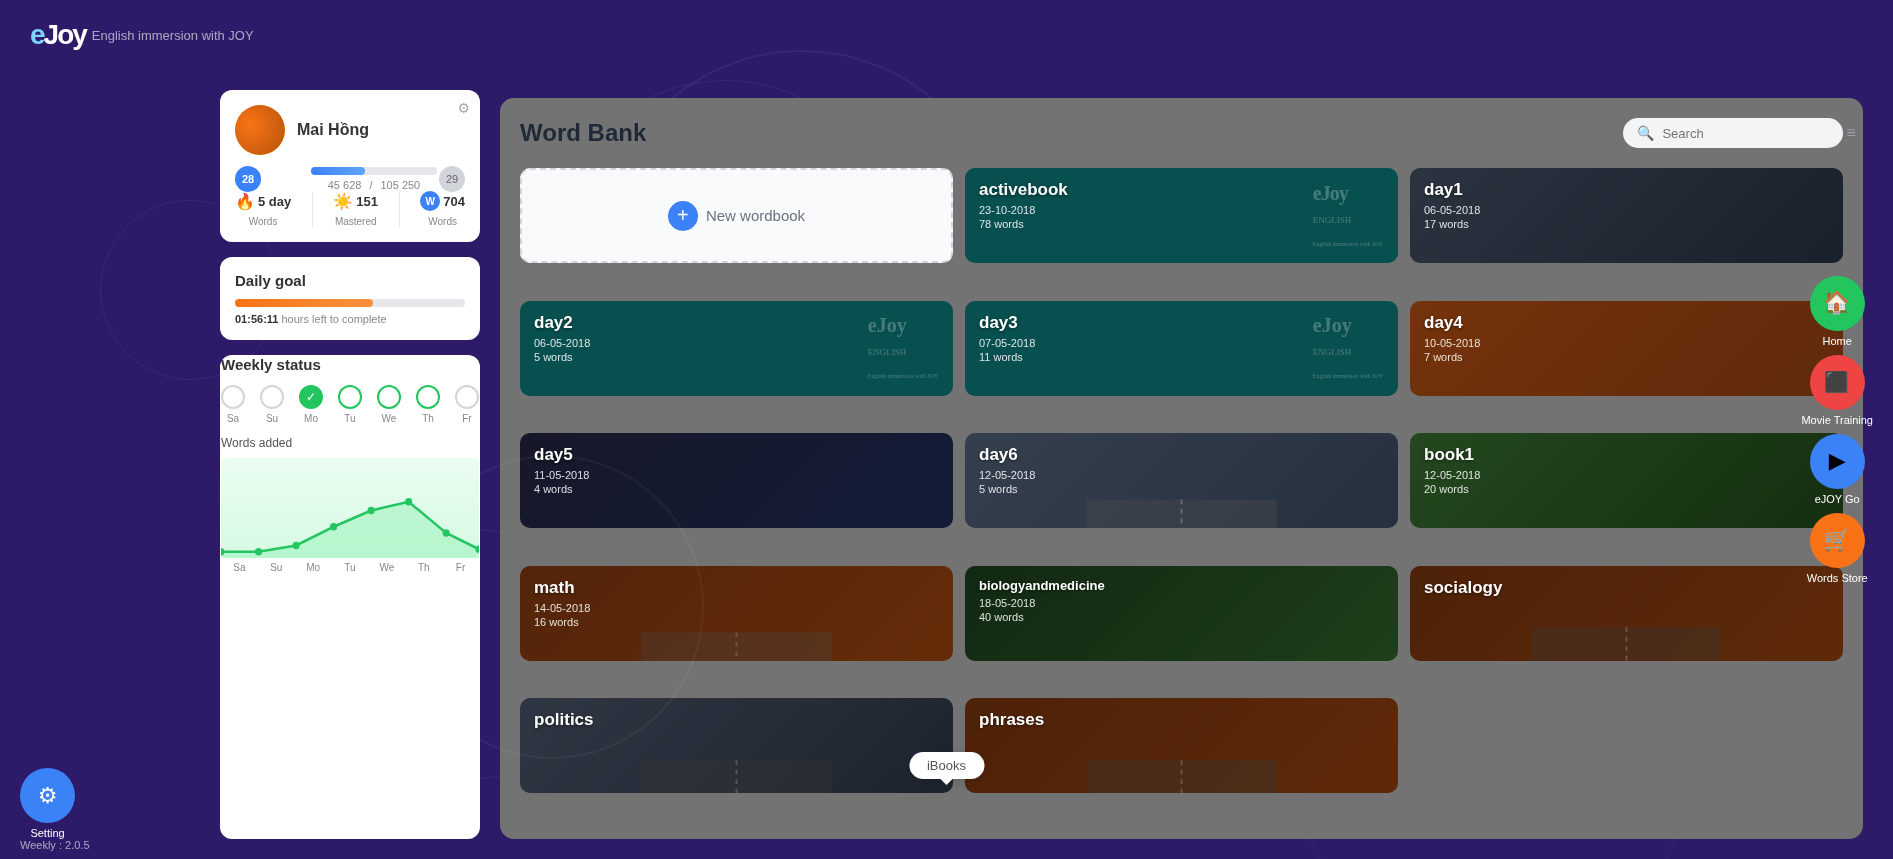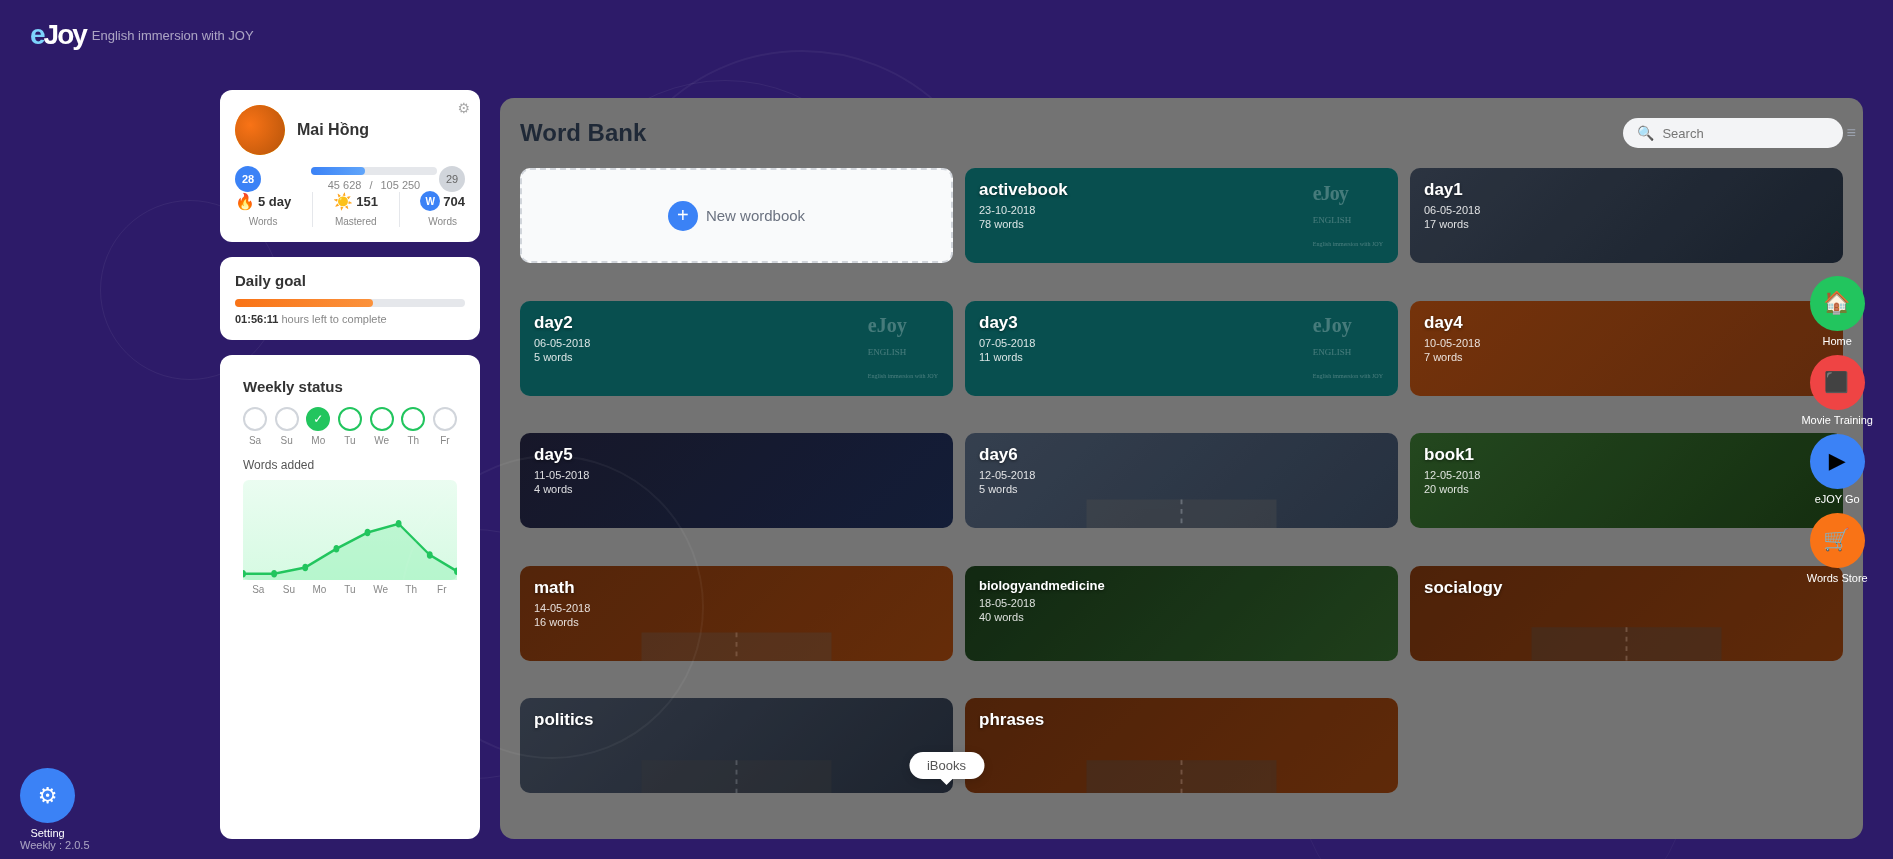--- a/index.html
+++ b/index.html
@@ -233,21 +233,21 @@
     }
     .goal-time span {
       font-weight: 600;
       color: #333;
     }
 
     
     .weekly-card {
       background: white;
       border-radius: 12px;
-      padding: 23px;
+      padding: 1px;
       flex: 1;
     }
     .weekly-title {
       font-size: 15px;
       font-weight: 600;
       color: #333;
       margin-bottom: 12px;
     }
     .days-row {
       display: flex;

